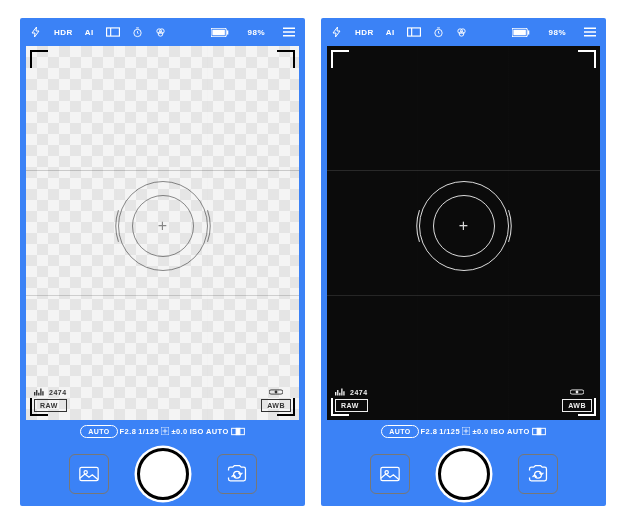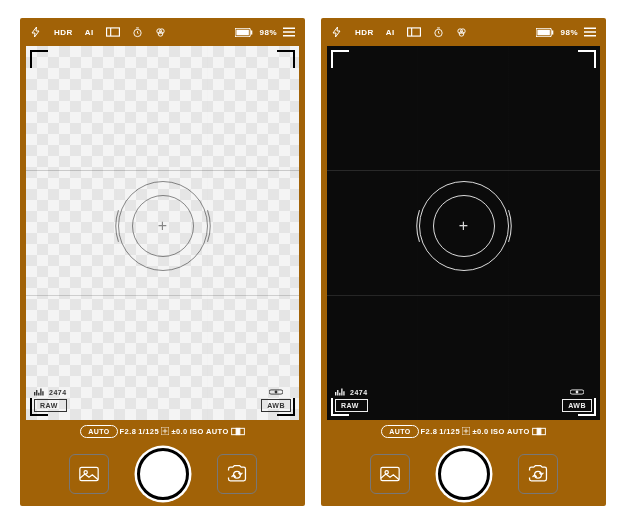--- a/index.html
+++ b/index.html
@@ -7,38 +7,38 @@
     background: #fff;
     font-family: -apple-system, Helvetica, Arial, sans-serif;
     display: flex;
     justify-content: center;
     gap: 16px;
     padding: 18px 12px;
   }
   .phone {
     width: 285px;
     height: 488px;
-    background: #a16207;
+    background: #3b82f6;
     position: relative;
     display: flex;
     flex-direction: column;
     overflow: hidden;
     border-radius: 2px;
   }
   
   .topbar {
     height: 28px;
     display: flex;
     align-items: center;
     justify-content: space-between;
     padding: 0 10px;
     color: #fff;
   }
   .top-left, .top-right { display: flex; align-items: center; gap: 12px; }
-  .top-right { gap: 6px; }
+  .top-right { gap: 18px; }
   .top-label { font-size: 8px; font-weight: 600; letter-spacing: .5px; }
   .tiny-icon svg { display: block; }
   
   .viewfinder {
     position: relative;
     flex: 1;
     margin: 0 6px;
   }
   .vf-light { background: #f4f4f4; }
   .vf-dark  { background: #0b0b0b; }

